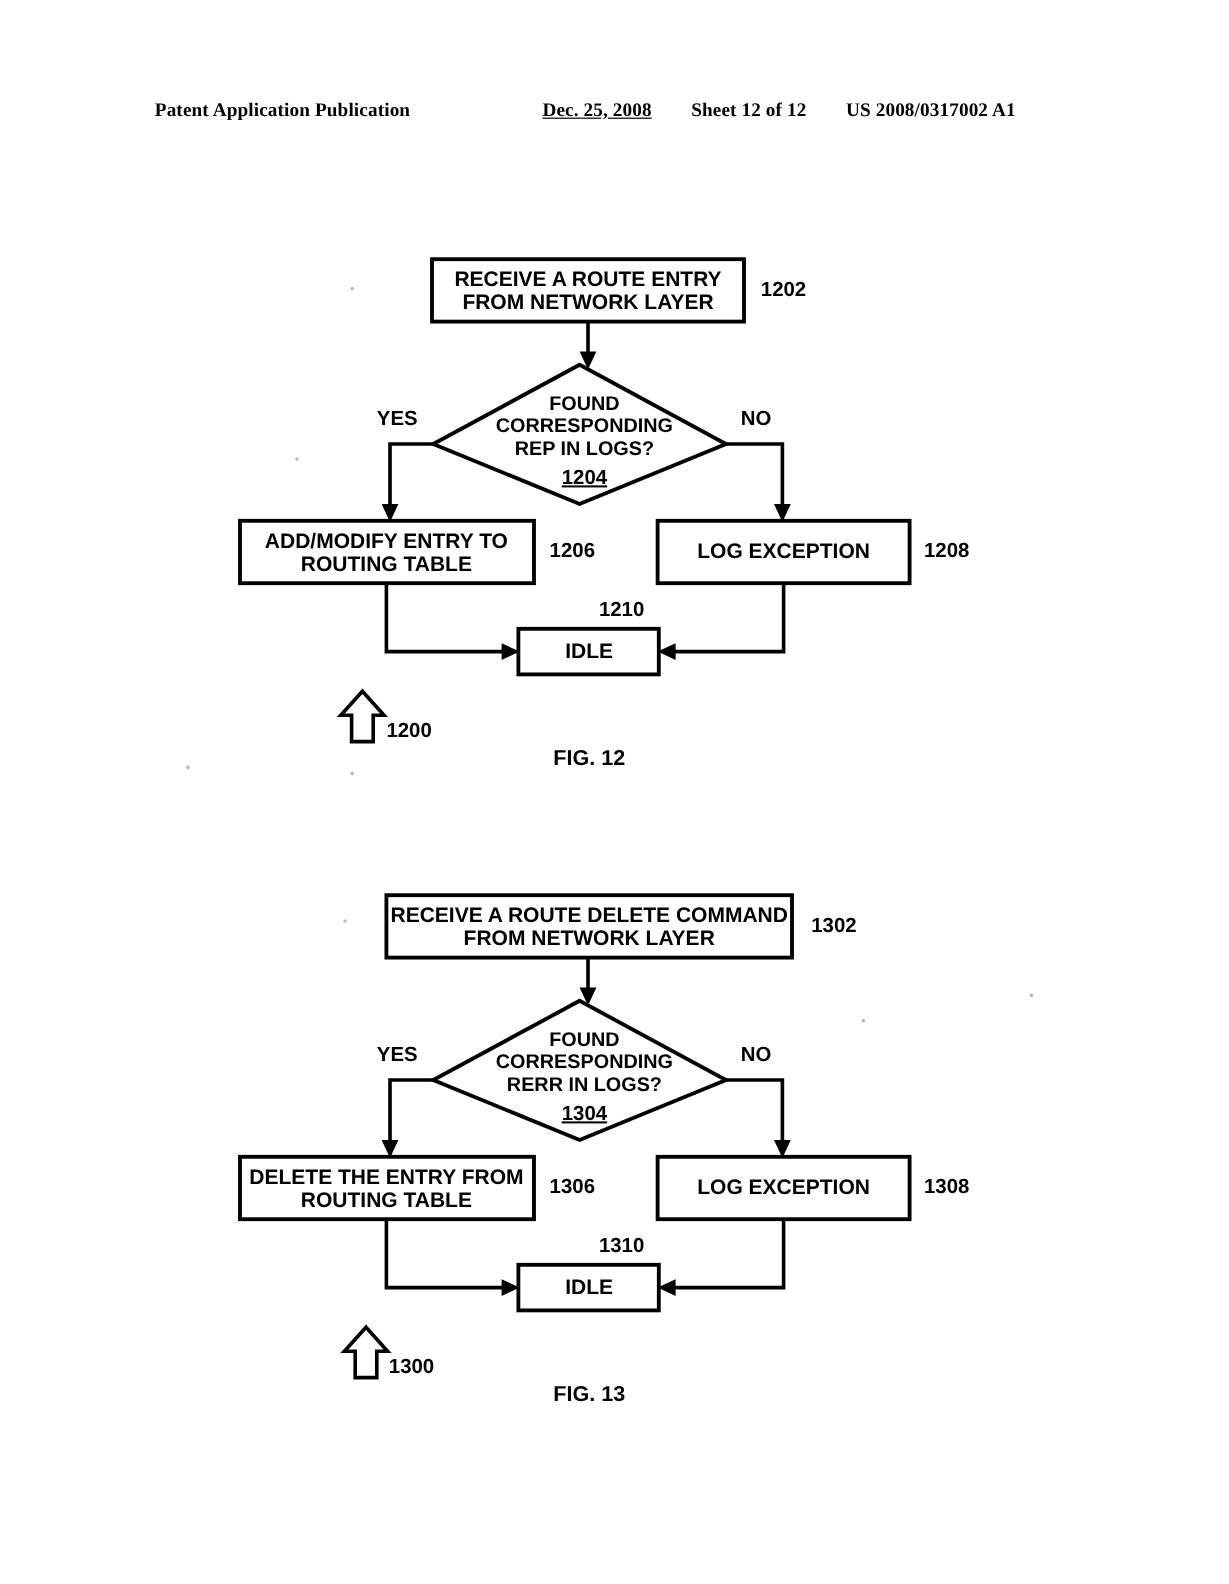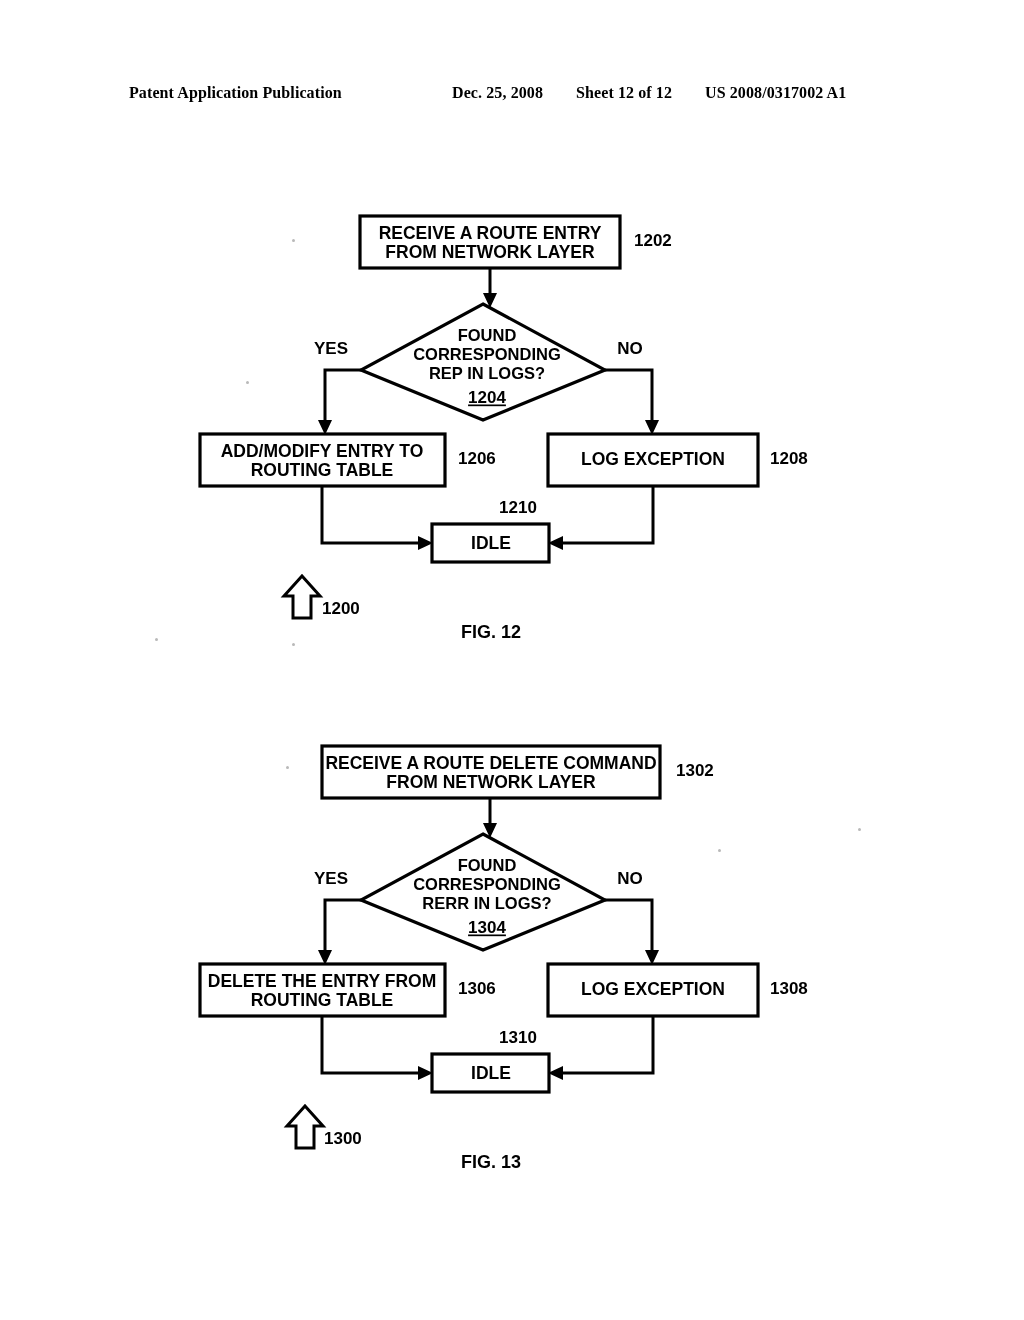--- a/index.html
+++ b/index.html
@@ -35,20 +35,21 @@
   }
   #patent-header .hdr-pub {
     position: absolute;
     left: 129px;
     top: 0;
   }
   #patent-header .hdr-date {
     position: absolute;
     left: 452px;
     top: 0;
+    text-decoration: underline;
   }
   #patent-header .hdr-sheet {
     position: absolute;
     left: 576px;
     top: 0;
   }
   #patent-header .hdr-number {
     position: absolute;
     left: 705px;
     top: 0;

